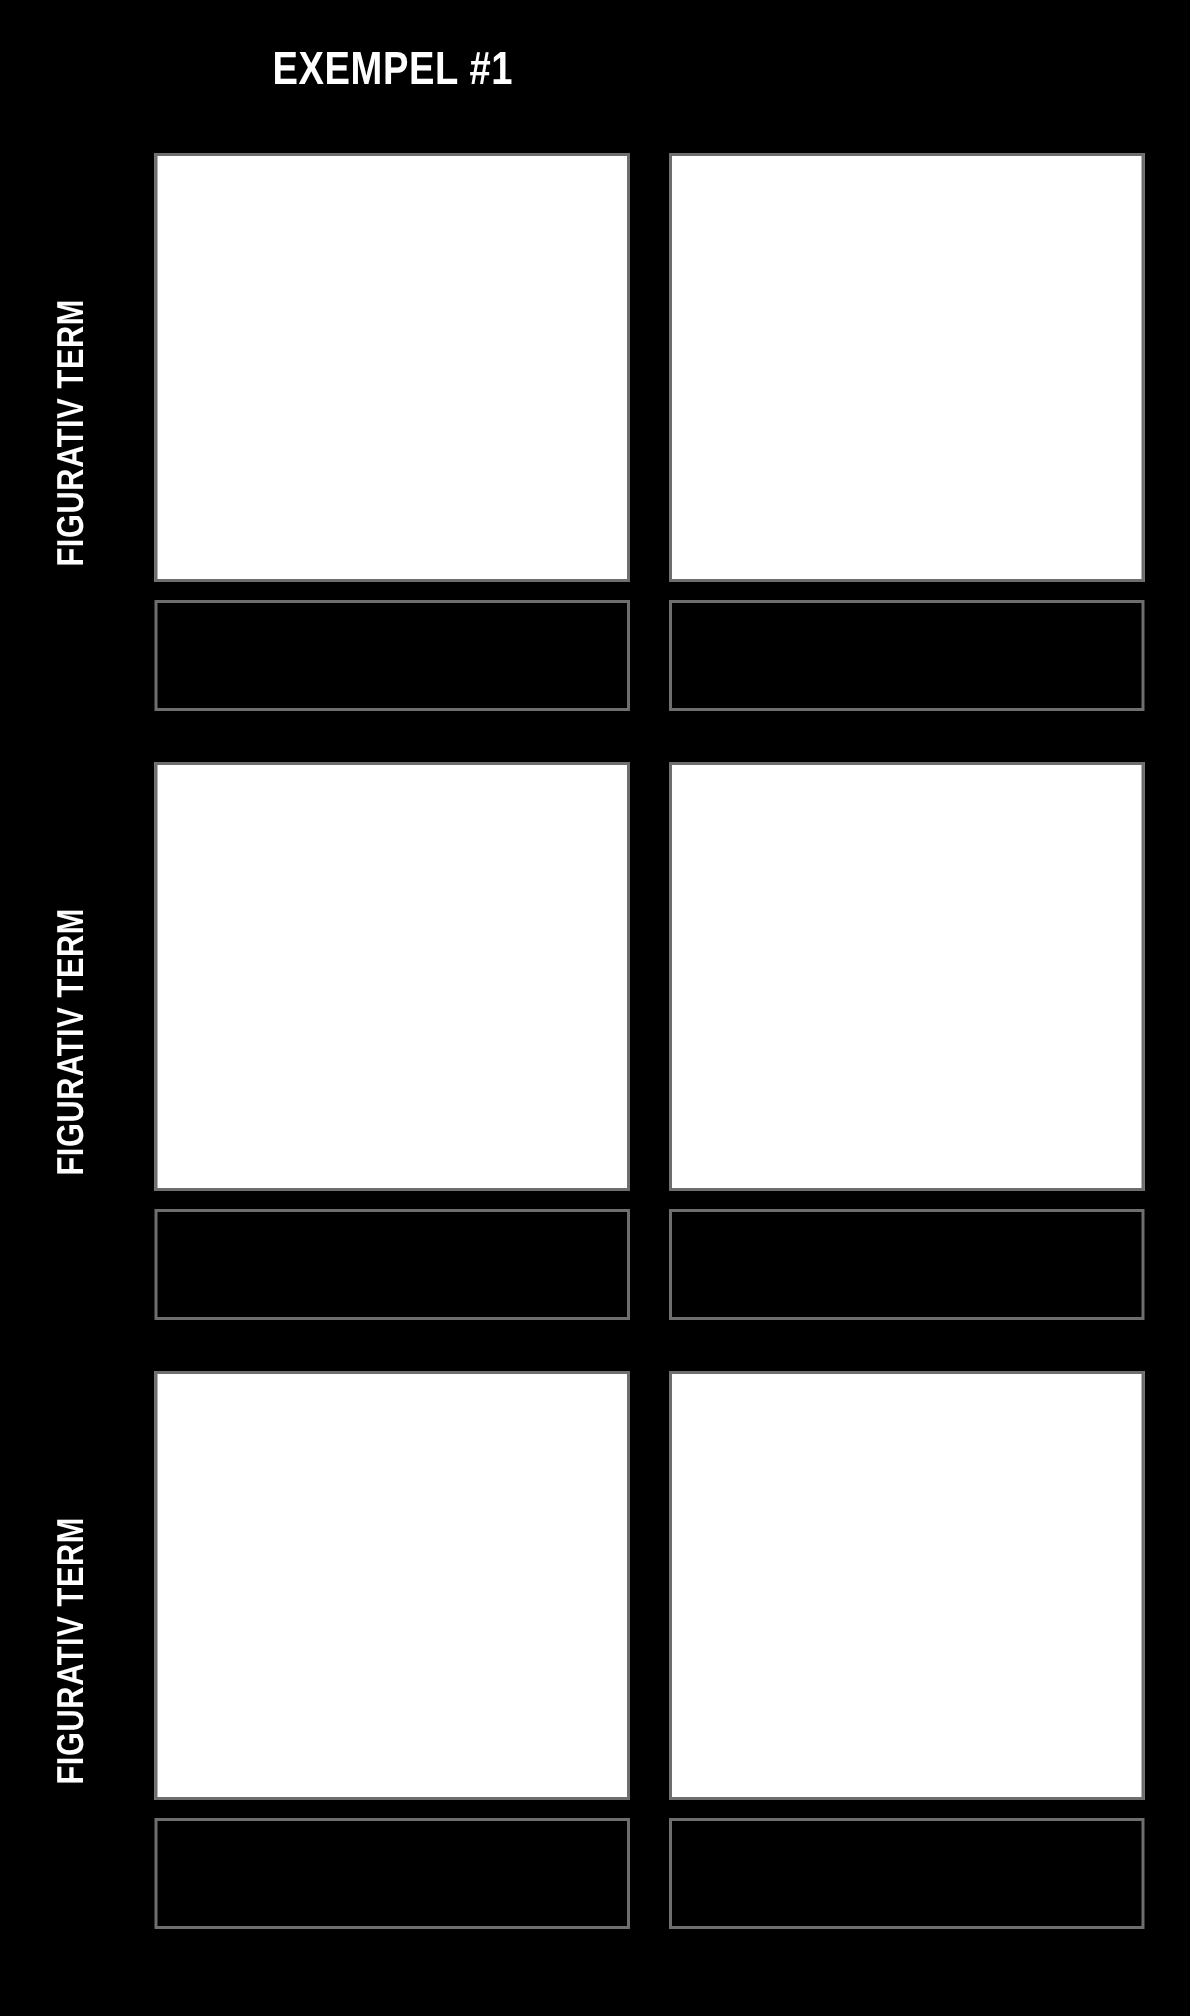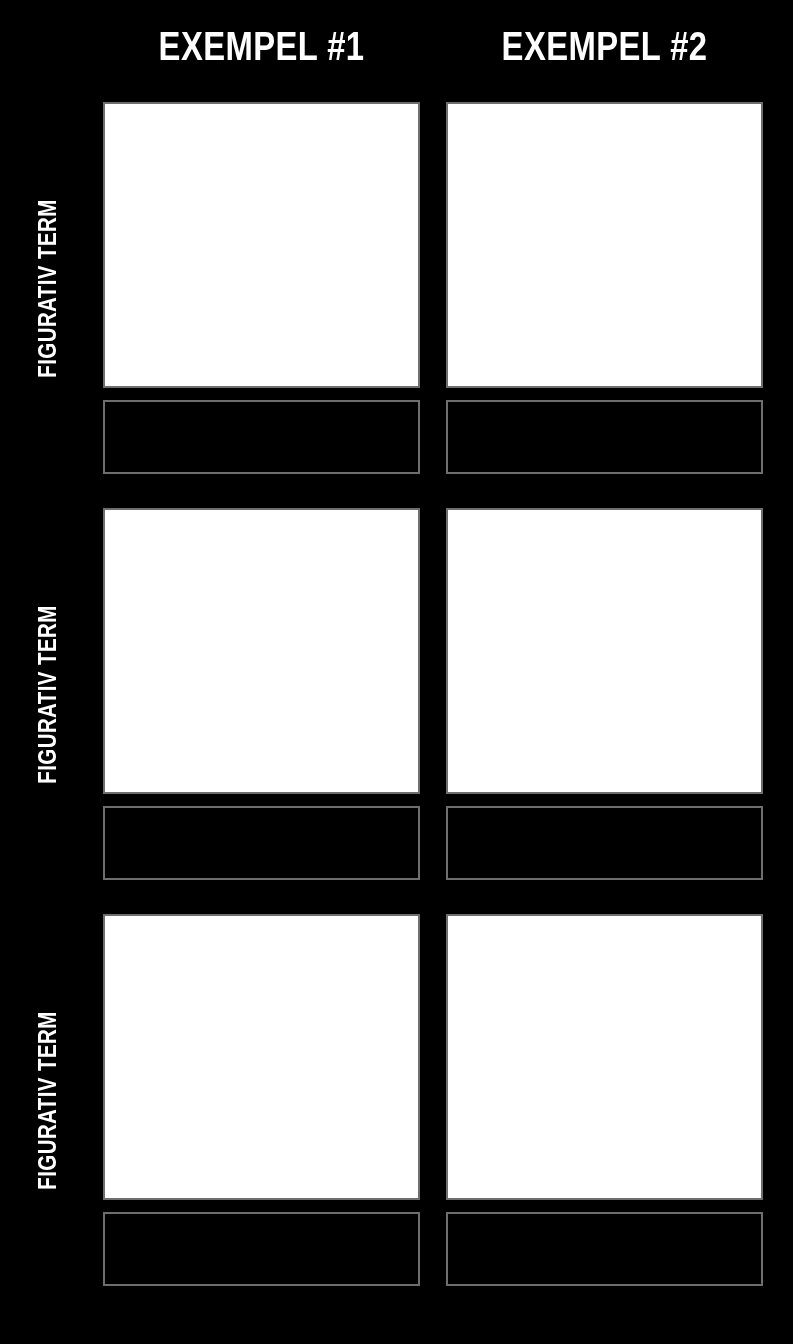--- a/index.html
+++ b/index.html
@@ -21,21 +21,21 @@
   }
   
   .col-header {
     position: absolute;
     top: 26px;
     height: 40px;
     display: flex;
     align-items: center;
     justify-content: center;
     color: var(--text-color);
-    font-size: 40px;
+    font-size: 31px;
     font-weight: bold;
   }
   .col-header .txt {
     display: inline-block;
     transform: scaleX(0.82);
     white-space: nowrap;
     letter-spacing: 0.5px;
   }
   .col-1 { left: 103px; width: 317px; }
   .col-2 { left: 446px; width: 317px; }
@@ -86,23 +86,20 @@
   .cell-col-2 { left: 446px; }
 </style>
 </head>
 <body>
 
 <div class="canvas">
 
   <div class="col-header col-1">
     <span class="txt">EXEMPEL #1</span>
   </div>
-  <div class="col-header col-2">
-    <span class="txt">EXEMPEL #2</span>
-  </div>
 
   <div class="row row-0">
     <div class="row-label">
       <span class="vtxt">FIGURATIV TERM</span>
     </div>
     <div class="image-cell cell-col-1"></div>
     <div class="image-cell cell-col-2"></div>
     <div class="description-box cell-col-1"></div>
     <div class="description-box cell-col-2"></div>
   </div>

